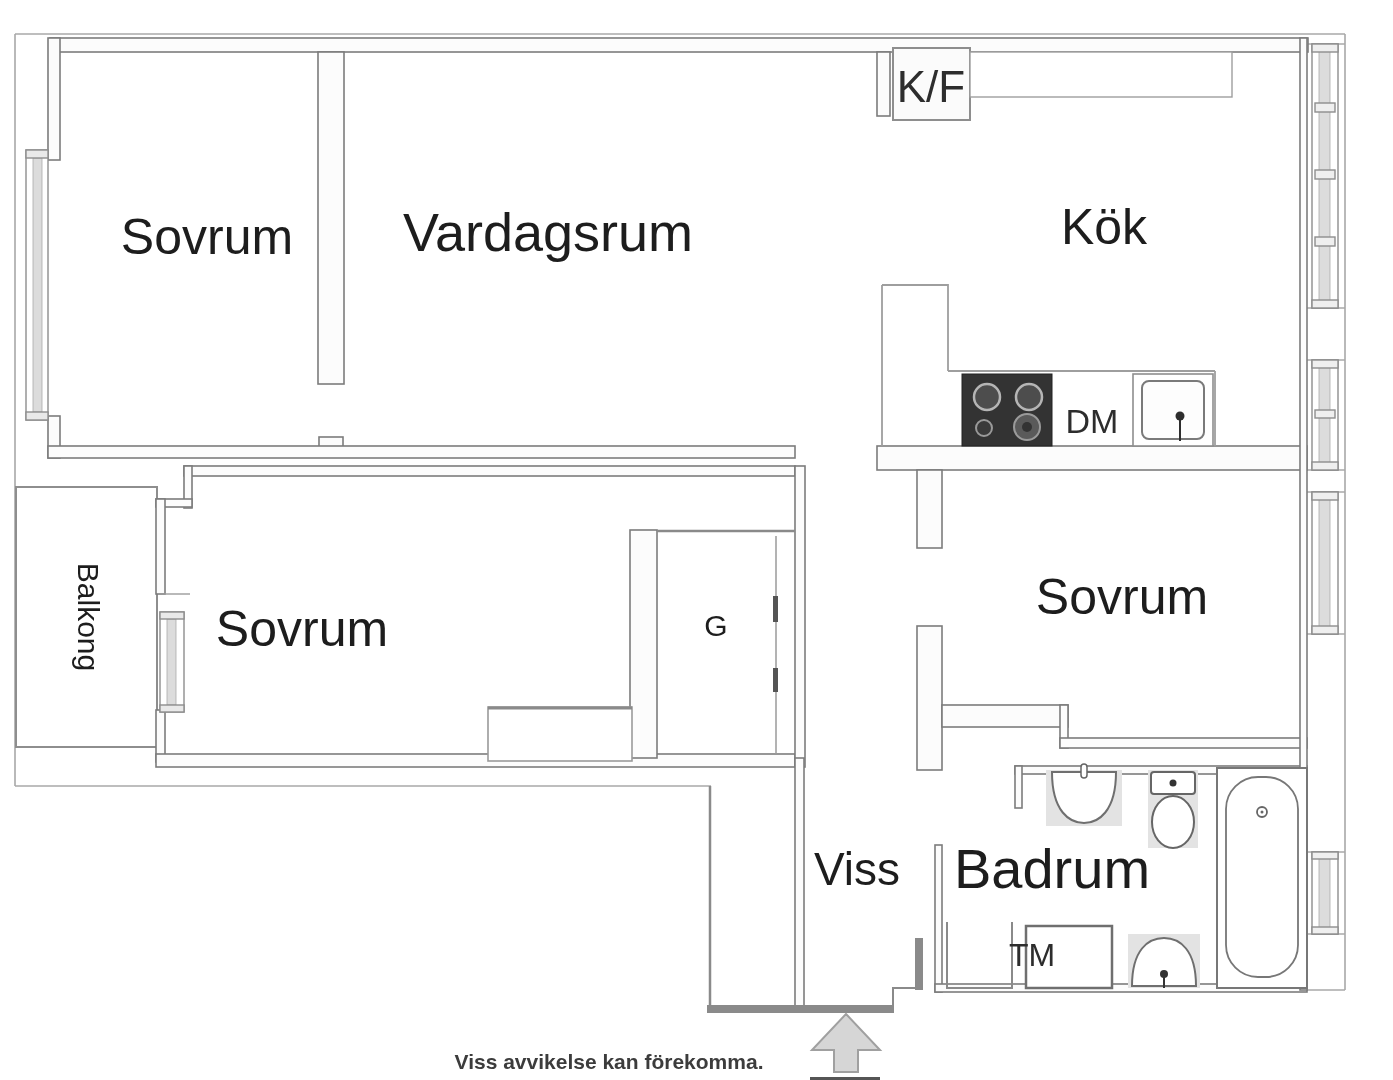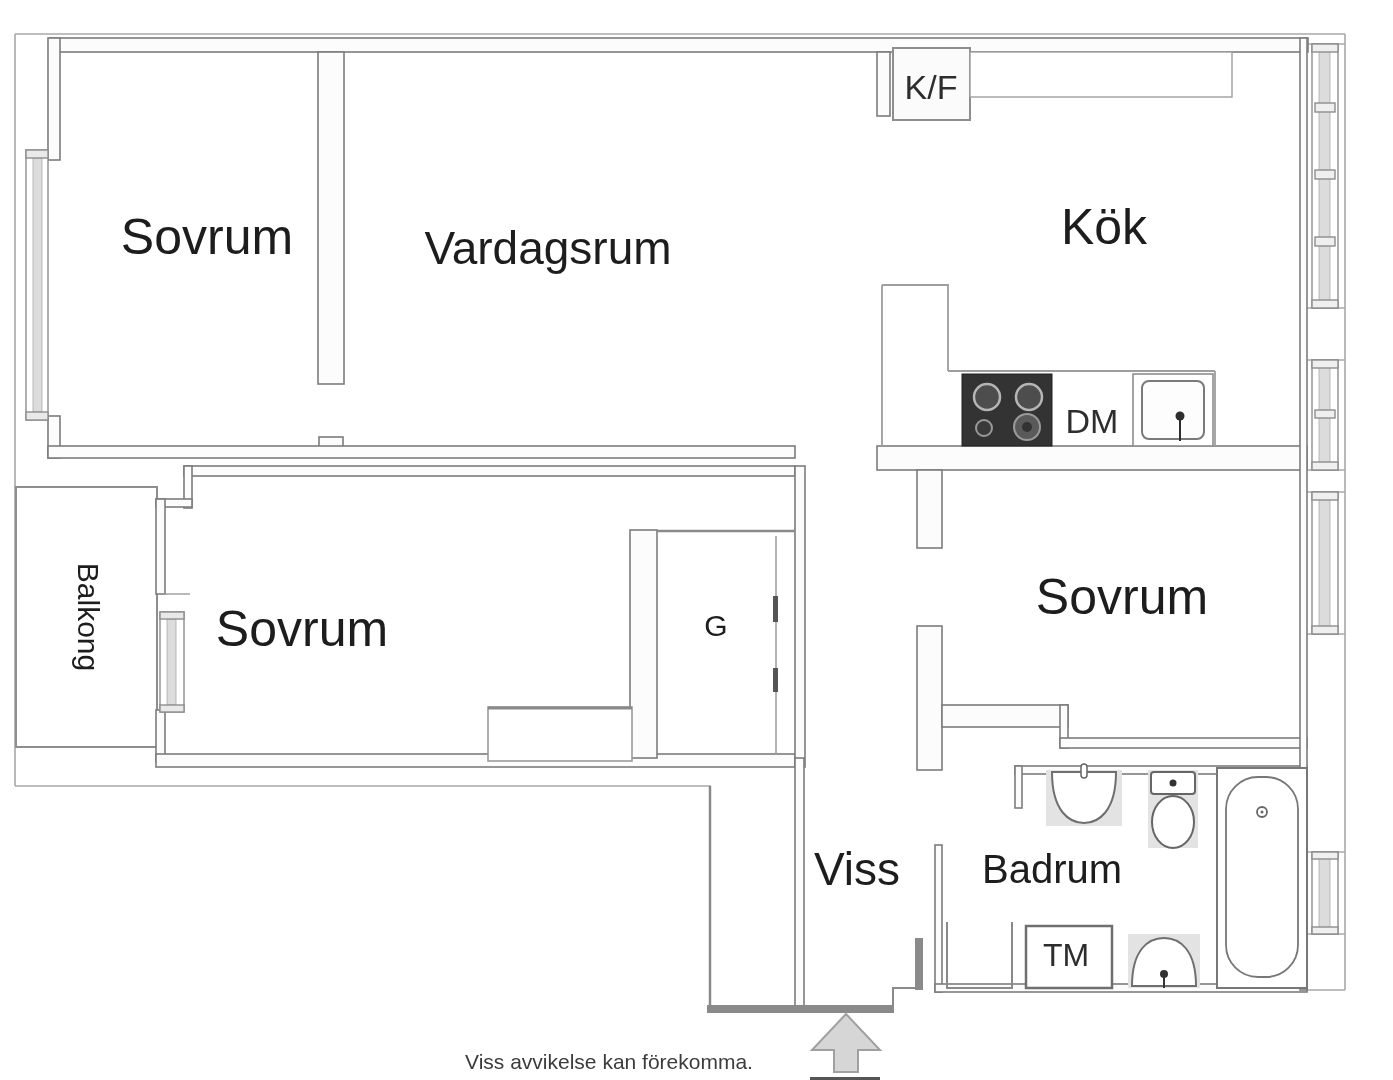--- a/index.html
+++ b/index.html
@@ -14,21 +14,21 @@
   .lbl{
     position:absolute;
     transform:translate(-50%,-50%);
     color:#1d1d1d;
     white-space:nowrap;
     line-height:1;
     letter-spacing:0px;
   }
   .lbl.rot{transform:translate(-50%,-50%) rotate(90deg);}
   .lbl.small{color:#2d2d2d;}
-  .lbl.muted{color:#3c3c3c;}
+  .lbl.muted{color:#3c3c3c;font-weight:bold;}
 </style>
 </head>
 <body>
 
 <div class="stage">
 
   <svg width="1393" height="1080" viewBox="0 0 1393 1080">
 
     <g stroke="#a8a8a8" stroke-width="1.6" fill="none">
       <line x1="15" y1="34" x2="1345" y2="34"></line>
@@ -208,37 +208,37 @@
     </g>
 
     <g>
       <polygon points="846,1014 880,1050 858,1050 858,1072 834,1072 834,1050 812,1050" fill="#d6d6d6" stroke="#a0a0a0" stroke-width="2"></polygon>
       <rect x="810" y="1077" width="70" height="3" fill="#555555"></rect>
     </g>
   </svg>
 
   <span class="lbl" style="left:207px;top:237px;font-size:50px;">Sovrum</span>
 
-  <span class="lbl" style="left:548px;top:232px;font-size:46px;margin-top:16px;">Vardagsrum</span>
+  <span class="lbl" style="left:548px;top:232px;font-size:54px;">Vardagsrum</span>
 
   <span class="lbl" style="left:1104px;top:227px;font-size:50px;">Kök</span>
 
   <span class="lbl" style="left:302px;top:629px;font-size:50px;">Sovrum</span>
 
   <span class="lbl" style="left:1122px;top:597px;font-size:50px;">Sovrum</span>
 
   <span class="lbl" style="left:857px;top:869px;font-size:46px;">Viss</span>
 
-  <span class="lbl" style="left:1052px;top:869px;font-size:40px;">Badrum</span>
+  <span class="lbl" style="left:1052px;top:869px;font-size:56px;">Badrum</span>
 
   <span class="lbl rot" style="left:88px;top:617px;font-size:30px;">Balkong</span>
 
   <span class="lbl" style="left:716px;top:626px;font-size:30px;">G</span>
 
-  <span class="lbl small" style="left:931px;top:87px;font-size:34px;">K/F</span>
+  <span class="lbl small" style="left:931px;top:87px;font-size:44px;">K/F</span>
 
   <span class="lbl small" style="left:1092px;top:421px;font-size:34px;">DM</span>
 
-  <span class="lbl small" style="left:1066px;top:955px;font-size:32px;">TM</span>
+  <span class="lbl small" style="left:1032px;top:955px;font-size:32px;">TM</span>
 
   <span class="lbl muted" style="left:609px;top:1061px;font-size:21px;">Viss avvikelse kan förekomma.</span>
 
 </div>
 
 </body></html>

